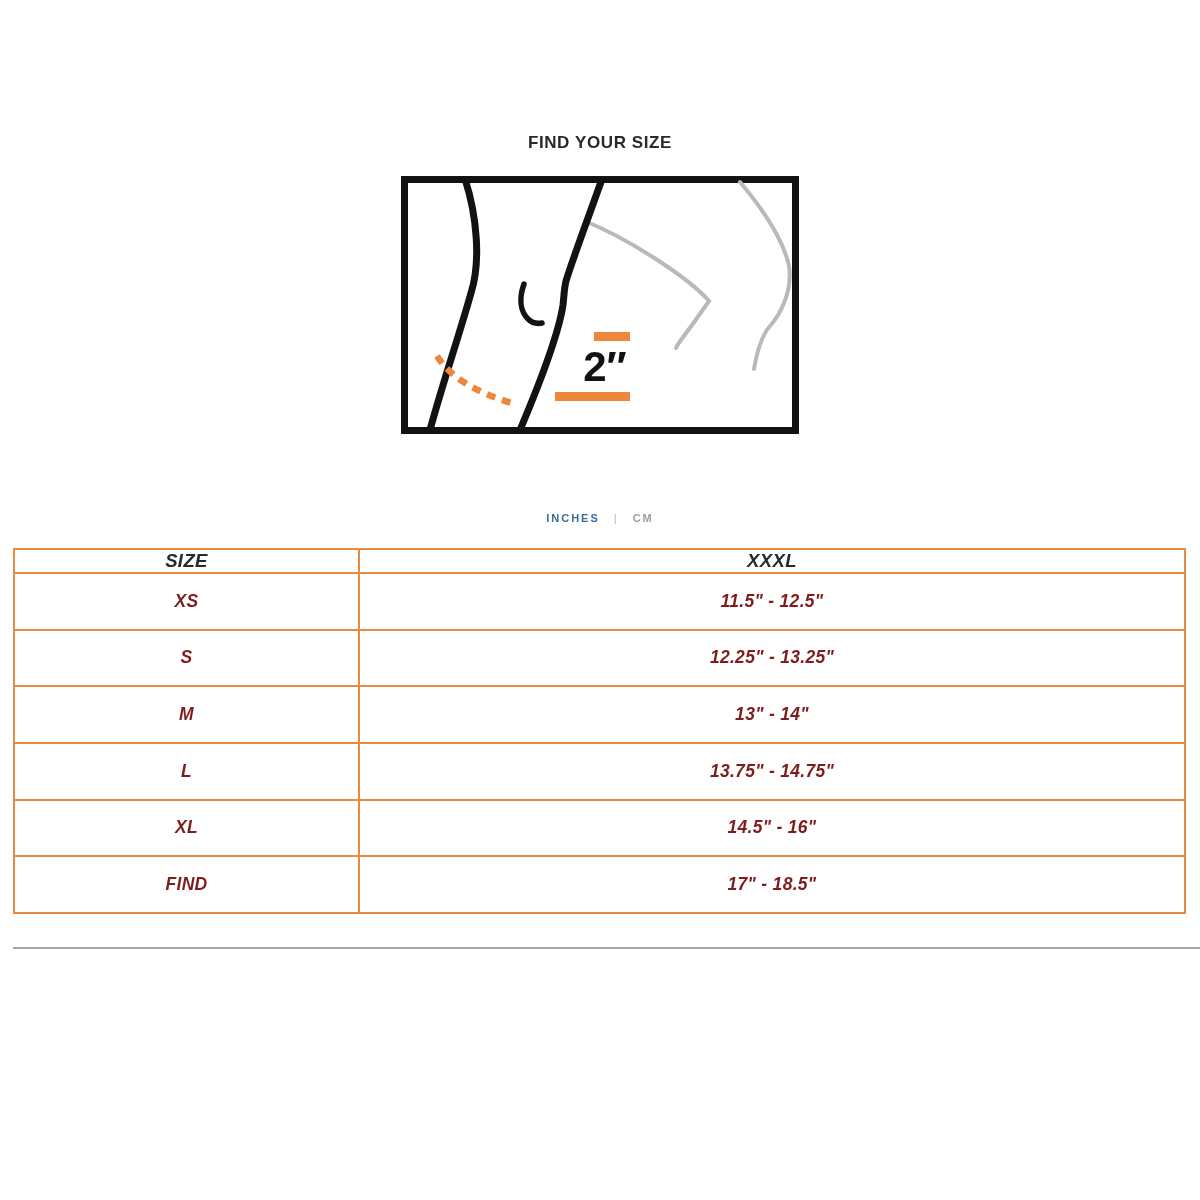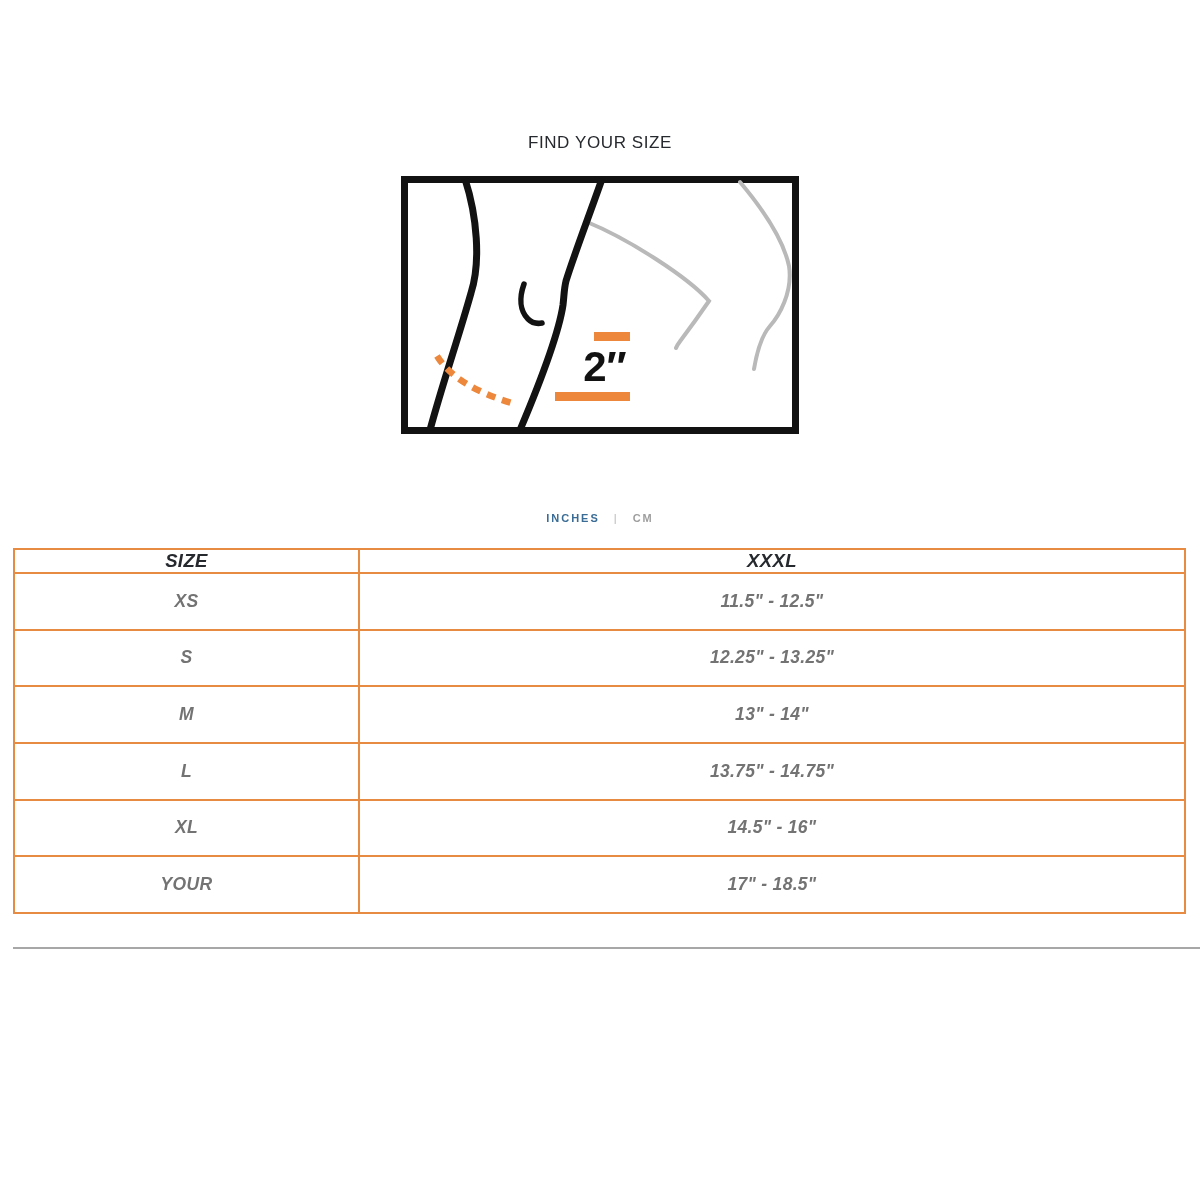--- a/index.html
+++ b/index.html
@@ -10,21 +10,21 @@
     font-family:"Liberation Sans", sans-serif;
     color:#26292e;
     overflow:hidden;
   }
   .title{
     margin:0;
     padding-top:134px;
     text-align:center;
     font-size:17px;
     line-height:18px;
-    font-weight:400;
+    font-weight:700;
     letter-spacing:.6px;
     color:#26292e;
   }
   .instructions{
     margin:46px 14px 0 14px;
     text-align:center;
     font-size:17.5px;
     line-height:42px;
     font-weight:400;
     color:#2f4d6b;
@@ -65,21 +65,21 @@
   table.size-table th{
     font-size:18.5px;
     font-weight:700;
     letter-spacing:.4px;
     color:#26292e;
   }
   table.size-table td{
     font-size:17.5px;
     font-weight:700;
     letter-spacing:.3px;
-    color:#737373;
+    color:#7f1d1d;
     margin-left:23px;
   }
   col.size-col{width:345px;}
   .divider{
     margin:33px 0 0 13px;
     width:1187px;
     height:2px;
     background:#a7a7a7;
   }
 </style>
@@ -141,21 +141,21 @@
       </tr>
       <tr>
         <td>L</td>
         <td>13.75" - 14.75"</td>
       </tr>
       <tr>
         <td>XL</td>
         <td>14.5" - 16"</td>
       </tr>
       <tr>
-        <td>YOUR</td>
+        <td>FIND</td>
         <td>17" - 18.5"</td>
       </tr>
     </tbody>
   </table>
 
   <div class="divider"></div>
 
 </div>
 
 </body></html>

